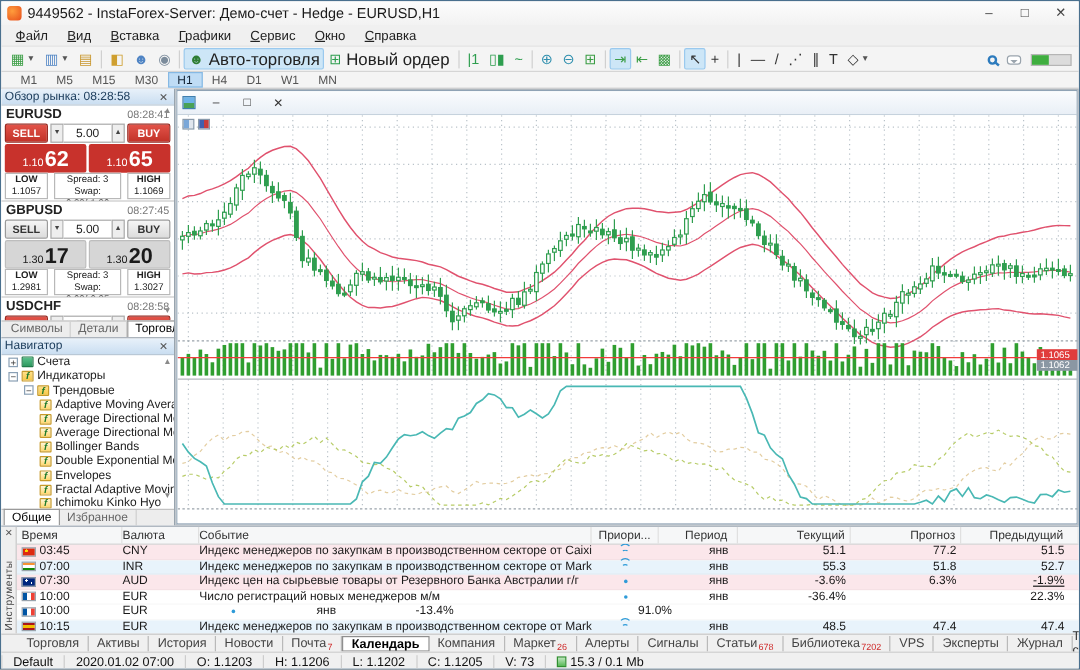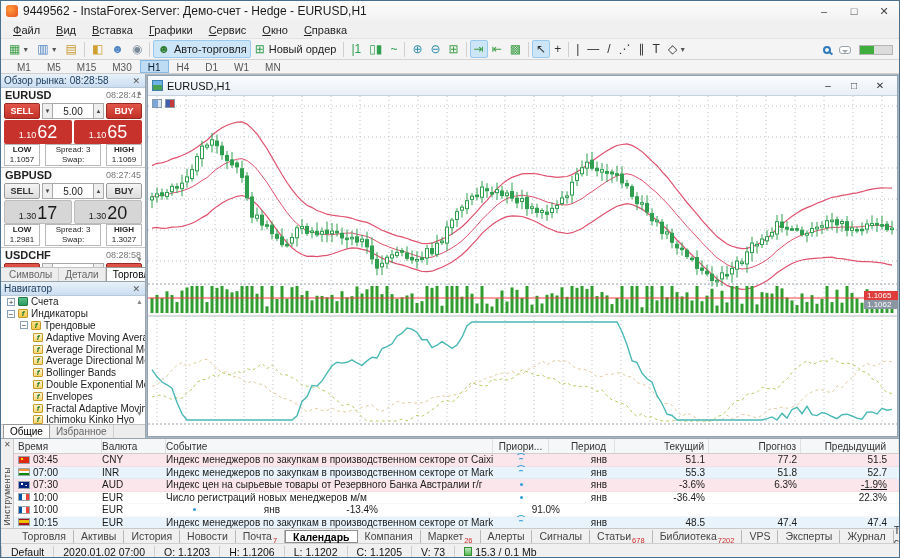--- a/index.html
+++ b/index.html
@@ -15,21 +15,21 @@
   
   .menubar{height:18px;display:flex;align-items:center;background:#f0f0f0;border-bottom:1px solid #e2e2e2;padding-left:4px}
   .mitem{padding:1px 8px;color:#222}
   .mitem::first-letter{text-decoration:underline}
   
   .toolbar{height:21px;display:flex;align-items:center;background:#f4f4f4;border-bottom:1px solid #d5d5d5;padding:0 4px;position:relative}
   .tsep{width:1px;height:15px;background:#d0d0d0;margin:0 3px}
   .tbtn{display:flex;align-items:center;height:18px;padding:0 3px;border:1px solid transparent;border-radius:2px;font-size:11px;color:#222}
   .tbtn.active{background:#cde6f7;border-color:#9ac9ee}
   .tbtn .glyph{font-size:12px;line-height:12px}
-  .tbtn .lbl{margin-left:4px;font-size:11px}
+  .tbtn .lbl{margin-left:4px;font-size:14px}
   .tbtn .dd{font-size:7px;color:#555;margin-left:2px}
   .tright{position:absolute;right:6px;top:0;height:21px;display:flex;align-items:center;gap:8px}
   .magicon{width:8px;height:8px;border:2px solid #2d7bbd;border-radius:50%;position:relative}
   .magicon::after{content:'';position:absolute;width:5px;height:2px;background:#2d7bbd;right:-4px;bottom:-2px;transform:rotate(40deg)}
   .chaticon{width:12px;height:8px;border:1px solid #9aa4ad;border-radius:3px;position:relative;background:#fff}
   .chaticon::after{content:'';position:absolute;left:2px;bottom:-3px;border:3px solid transparent;border-top-color:#9aa4ad}
   .conn{width:34px;height:10px;background:#dcdcdc;border:1px solid #b5b5b5;position:relative}
   .conn::before{content:'';position:absolute;left:0;top:0;bottom:0;width:14px;background:#3fae3f}
   
   .tfbar{height:14px;display:flex;align-items:center;background:#f4f4f4;border-bottom:1px solid #cfcfcf;padding-left:8px}
@@ -52,21 +52,21 @@
   .hot .bbtn{background:linear-gradient(#e25349,#c23228);color:#fff;border:1px solid #992a22}
   .flat .bbtn{background:linear-gradient(#f5f5f5,#dcdcdc);color:#333;border:1px solid #9a9a9a}
   .spin{flex:1;display:flex;align-items:center;height:16px}
   .spbtn{width:11px;height:16px;border:1px solid #aaa;background:#eee;font-size:6px;color:#444;text-align:center;line-height:15px}
   .spval{flex:1;height:16px;border-top:1px solid #aaa;border-bottom:1px solid #aaa;background:#fff;font-size:10px;text-align:center;line-height:15px}
   .prow{height:24px;display:flex;gap:2px;padding:0 3px}
   .pbox{flex:1;display:flex;align-items:baseline;justify-content:center;border-radius:2px;padding-top:1px}
   .hot .pbox{background:#c8322c;color:#fff}
   .flat .pbox{background:#d6d6d6;color:#1a1a1a;border:1px solid #bdbdbd}
   .psm{font-size:9px;margin-right:1px}
-  .pbig{font-size:18px;font-weight:normal;line-height:22px}
+  .pbig{font-size:18px;font-weight:bold;line-height:22px}
   .srow{height:23px;display:flex;gap:5px;padding:0 3px 1px}
   .sbox{border:1px solid #b8b8b8;background:#fff;font-size:8px;text-align:center;line-height:10px;color:#222}
   .sbox.side{width:36px}
   .sbox.mid{flex:1}
   .sbox b{font-size:8px}
   .mwtabs,.navtabs{position:absolute;left:0;right:0;bottom:0;height:14px;background:#ededed;border-top:1px solid #c2c2c2;display:flex;align-items:flex-end;padding-left:2px}
   .ptab{font-size:10px;color:#666;padding:0 6px;height:13px;line-height:13px;border-right:1px solid #cfcfcf}
   .ptab.active{background:#fff;border:1px solid #9a9a9a;border-bottom:none;color:#000;height:14px}
   .scrollarrow{position:absolute;right:1px;font-size:7px;color:#8a8a8a;width:9px;text-align:center}
   
@@ -558,21 +558,20 @@
 
         </div>
         <span class="scrollarrow" style="top:16px">▲</span>
         <span class="scrollarrow" style="top:128px">▼</span>
       </div>
     </div>
 
     <div class="chartwin">
       <div class="cwtitle">
         <span class="cwicon"></span>
-        <span class="cwname">EURUSD,H1</span>
         <span class="cwbtn">–</span>
         <span class="cwbtn">□</span>
         <span class="cwbtn">✕</span>
       </div>
       <div class="cwcanvas">
         <div class="miniicons">
           <span class="mi1"></span>
           <span class="mi2"></span>
         </div>
         <svg id="chartsvg" width="750" height="340">

